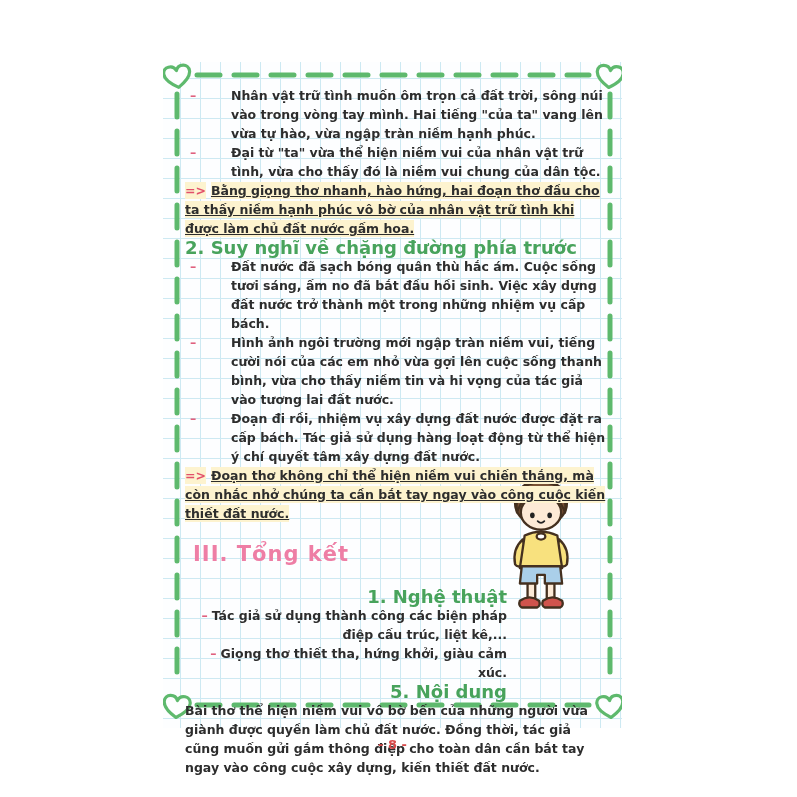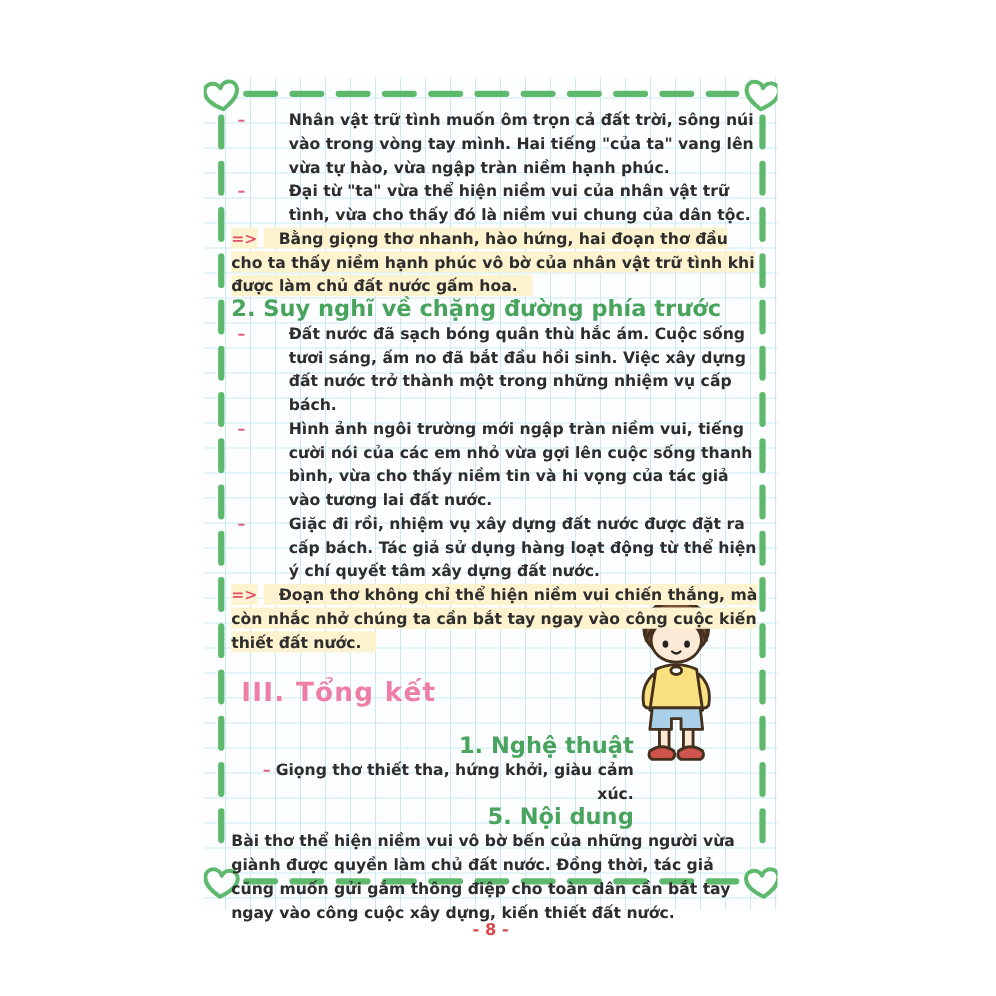--- a/index.html
+++ b/index.html
@@ -24,21 +24,21 @@
   .content {
     position: absolute; left: 22px; top: 24px; width: 423px;
     font-size: 12.5px; font-weight: bold; color: #2d2d2d; line-height: 19px;
   }
 
   .bullet { display: flex; }
   .bullet .dash { flex: 0 0 30px; color: #e0607e; padding-left: 5px; }
   .bullet .btext { flex: 1; margin-left: 16px; }
 
   .conclusion { margin: 0; }
-  .conclusion .hl { background: #fdf3cf; padding: 1px 12px; }
+  .conclusion .hl { background: #fdf3cf; padding: 1px 0; text-decoration: underline; }
   .conclusion .arrow { color: #e2506a; background: #fdf3cf; padding: 1px 0; margin-right: 5px; }
 
   .h-green { color: #48a35c; font-size: 18px; line-height: 19px; }
 
   .title-pink {
     color: #ee7ea5; font-size: 21px; line-height: 26px;
     margin-top: 18px; margin-bottom: 20px; margin-left: 8px; letter-spacing: 1px;
   }
 
   .narrow { max-width: 322px; text-align: right; }
@@ -119,30 +119,33 @@
       <div class="bullet">
         <span class="dash">–</span>
         <span class="btext">Đất nước đã sạch bóng quân thù hắc ám. Cuộc sống tươi sáng, ấm no đã bắt đầu hồi sinh. Việc xây dựng đất nước trở thành một trong những nhiệm vụ cấp bách.</span>
       </div>
       <div class="bullet">
         <span class="dash">–</span>
         <span class="btext">Hình ảnh ngôi trường mới ngập tràn niềm vui, tiếng cười nói của các em nhỏ vừa gợi lên cuộc sống thanh bình, vừa cho thấy niềm tin và hi vọng của tác giả vào tương lai đất nước.</span>
       </div>
       <div class="bullet">
         <span class="dash">–</span>
-        <span class="btext">Giặc đi rồi, nhiệm vụ xây dựng đất nước được đặt ra cấp bách. Tác giả sử dụng hàng loạt động từ thể hiện ý chí quyết tâm xây dựng đất nước.</span>
+        <span class="btext">Đoạn đi rồi, nhiệm vụ xây dựng đất nước được đặt ra cấp bách. Tác giả sử dụng hàng loạt động từ thể hiện ý chí quyết tâm xây dựng đất nước.</span>
       </div>
 
       <div class="conclusion">
         <span class="arrow">=&gt;</span><span class="hl">Đoạn thơ không chỉ thể hiện niềm vui chiến thắng, mà còn nhắc nhở chúng ta cần bắt tay ngay vào công cuộc kiến thiết đất nước.</span>
       </div>
 
       <div class="title-pink">III. Tổng kết</div>
 
       <div class="h-green narrow">1. Nghệ thuật</div>
+      <div class="narrow">
+        <span class="inline-dash">–</span><span>Tác giả sử dụng thành công các biện pháp điệp cấu trúc, liệt kê,...</span>
+      </div>
       <div class="narrow">
         <span class="inline-dash">–</span><span>Giọng thơ thiết tha, hứng khởi, giàu cảm xúc.</span>
       </div>
 
       <div class="h-green narrow">5. Nội dung</div>
       <div>Bài thơ thể hiện niềm vui vô bờ bến của những người vừa giành được quyền làm chủ đất nước. Đồng thời, tác giả cũng muốn gửi gắm thông điệp cho toàn dân cần bắt tay ngay vào công cuộc xây dựng, kiến thiết đất nước.</div>
 
     </div>
   </div>
 

